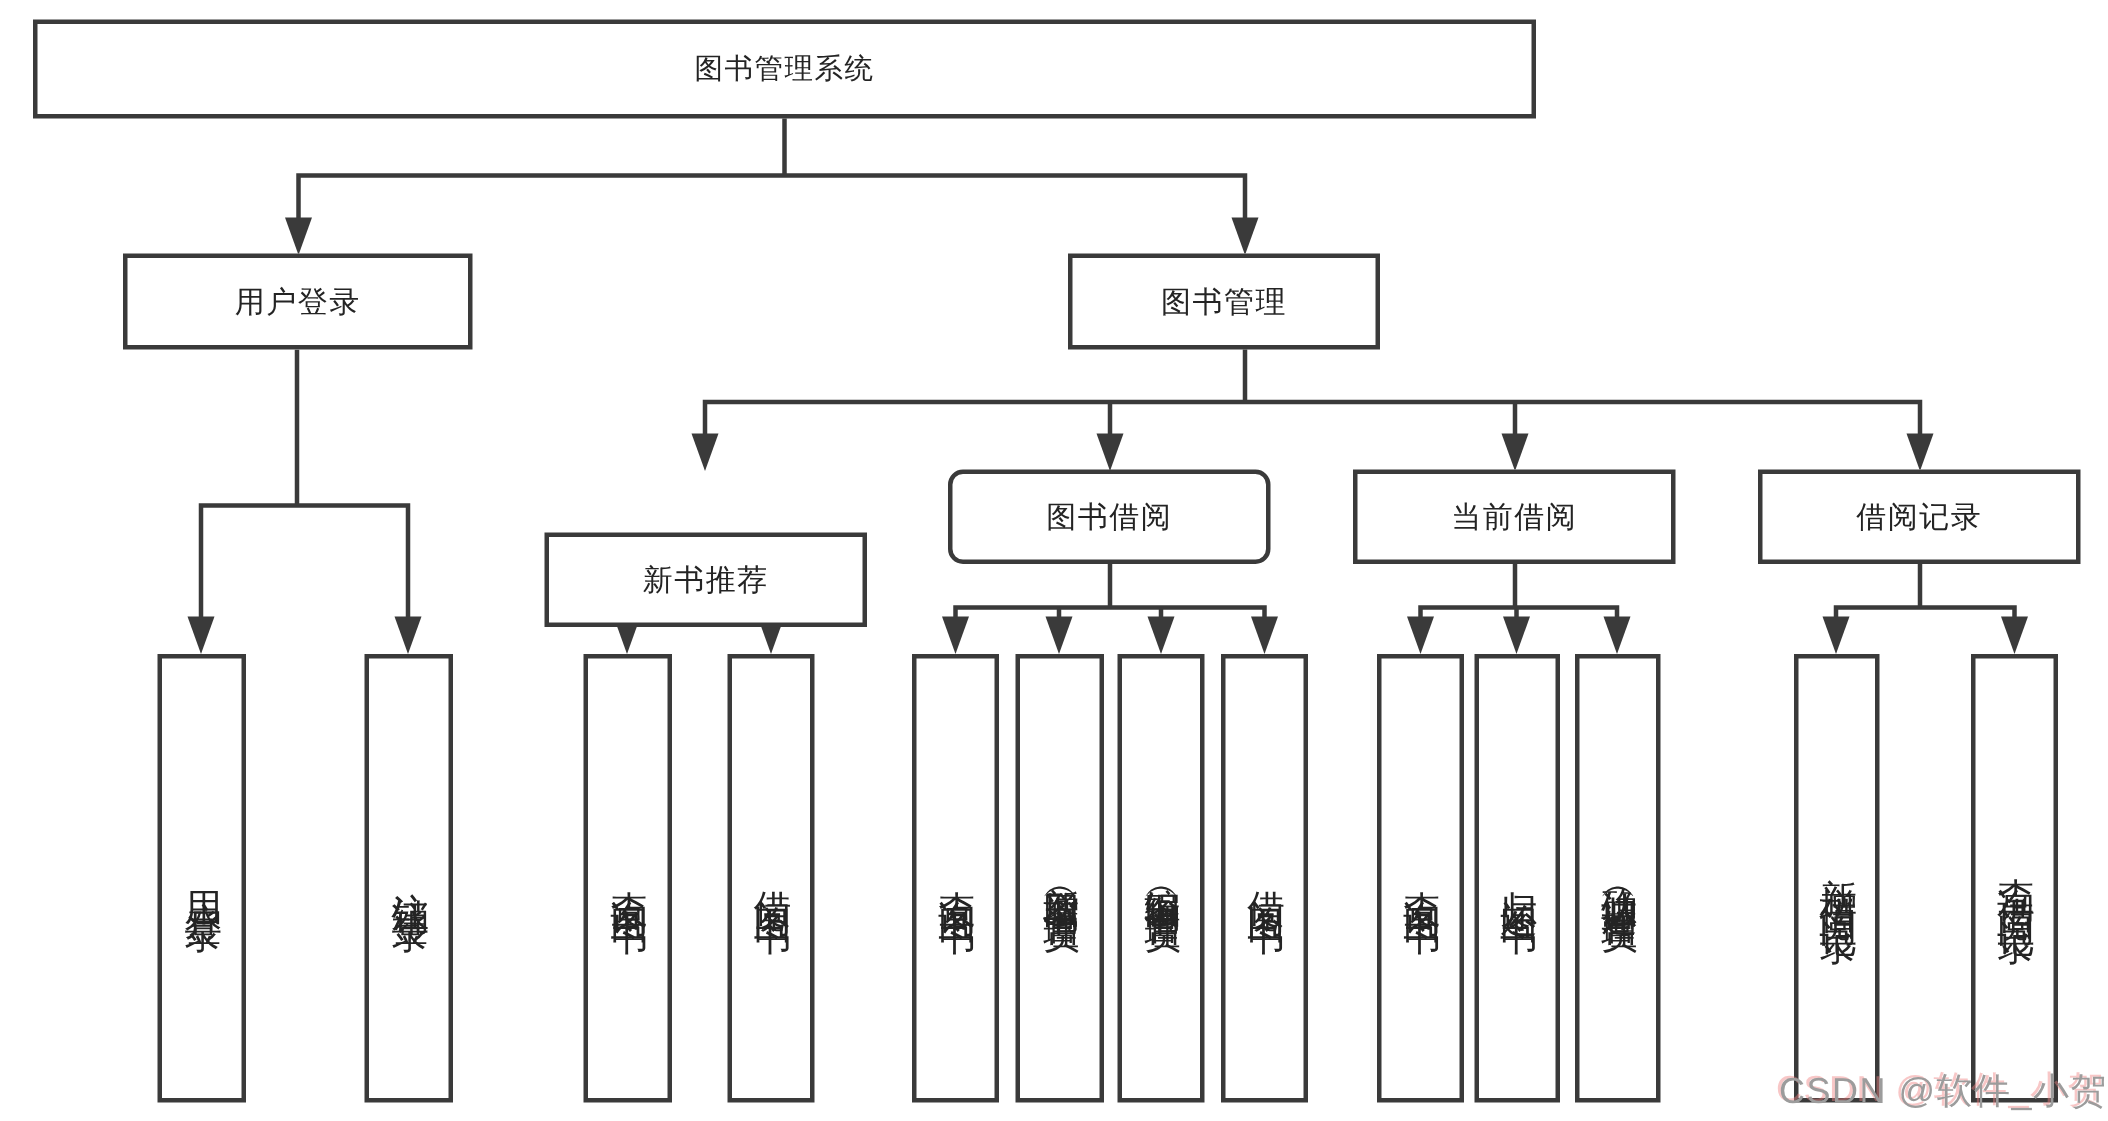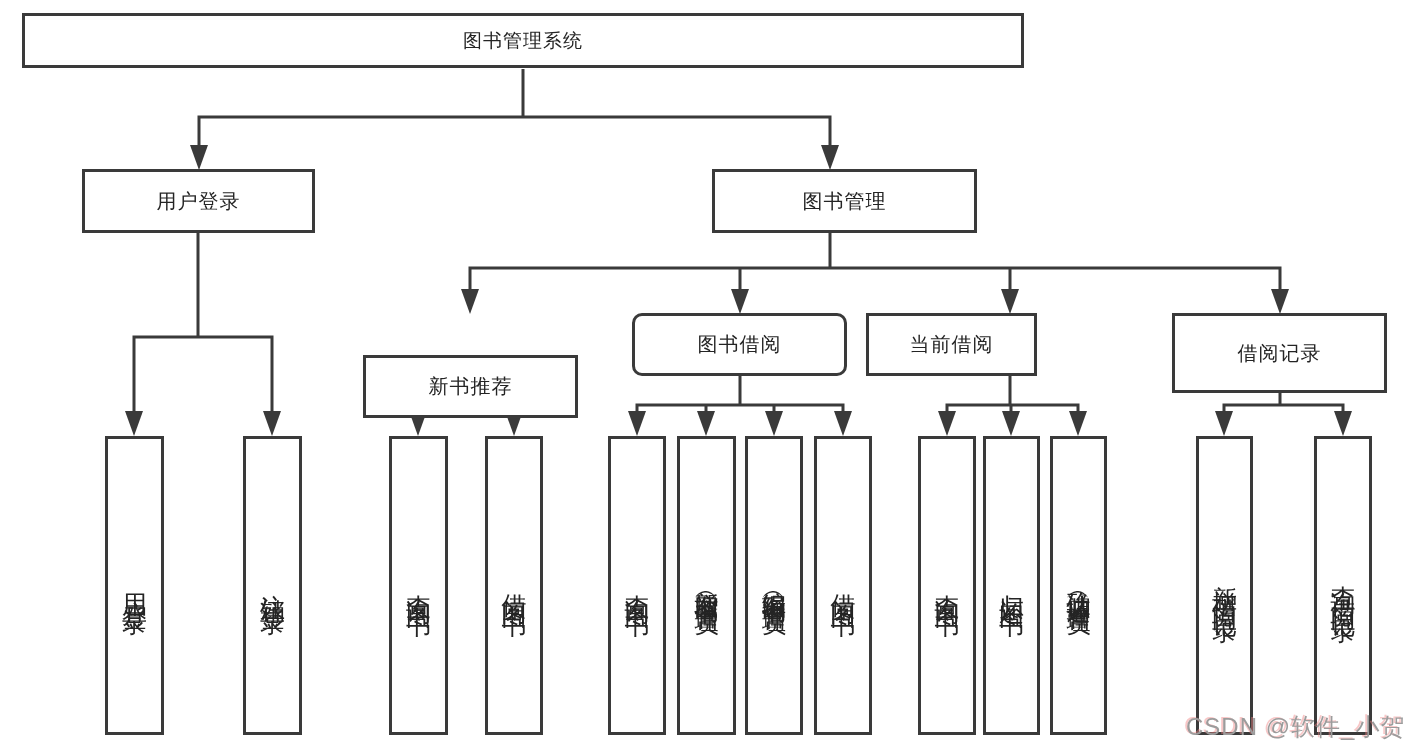--- a/index.html
+++ b/index.html
@@ -26,27 +26,27 @@
   }
   .vnode{
     writing-mode:vertical-rl;
     font-size:25px;
     letter-spacing:6px;
     line-height:1;
   }
   .v9{font-size:24px;letter-spacing:3px;}
   .v6{font-size:25px;letter-spacing:7px;}
   
-  #n-root{left:22px;top:13px;width:1002px;height:55px;font-size:19px;}
+  #n-root{left:22px;top:13px;width:1002px;height:66px;font-size:19px;}
   #n-user-login{left:82px;top:169px;width:233px;height:64px;}
-  #n-book-mgmt{left:712px;top:169px;width:265px;height:64px;}
+  #n-book-mgmt{left:712px;top:169px;width:208px;height:64px;}
   #n-new-books{left:363px;top:313px;width:215px;height:63px;margin-top:42px;}
   #n-book-borrow{left:632px;top:313px;width:215px;height:63px;border-radius:10px;}
-  #n-current-borrow{left:866px;top:313px;width:171px;height:63px;}
-  #n-borrow-records{left:1172px;top:313px;width:215px;height:80px;}
+  #n-current-borrow{left:902px;top:313px;width:215px;height:63px;}
+  #n-borrow-records{left:1172px;top:313px;width:215px;height:63px;}
   #n-a1{left:105px;top:436px;width:59px;height:299px;}
   #n-a2{left:243px;top:436px;width:59px;height:299px;}
   #n-b1{left:389px;top:436px;width:59px;height:299px;}
   #n-b2{left:485px;top:436px;width:58px;height:299px;}
   #n-c1{left:608px;top:436px;width:58px;height:299px;}
   #n-c2{left:677px;top:436px;width:59px;height:299px;}
   #n-c3{left:745px;top:436px;width:58px;height:299px;}
   #n-c4{left:814px;top:436px;width:58px;height:299px;}
   #n-d1{left:918px;top:436px;width:58px;height:299px;}
   #n-d2{left:983px;top:436px;width:57px;height:299px;}

